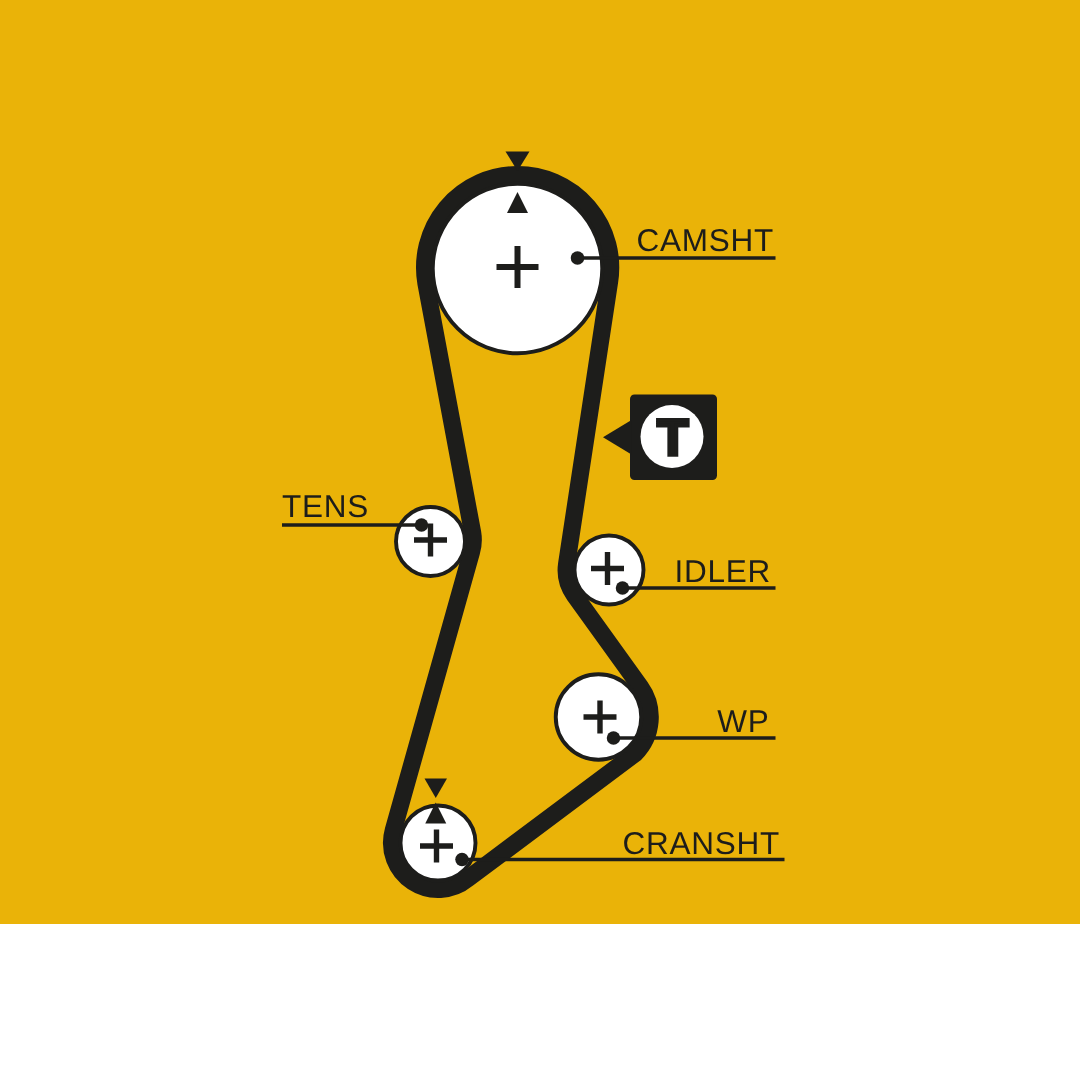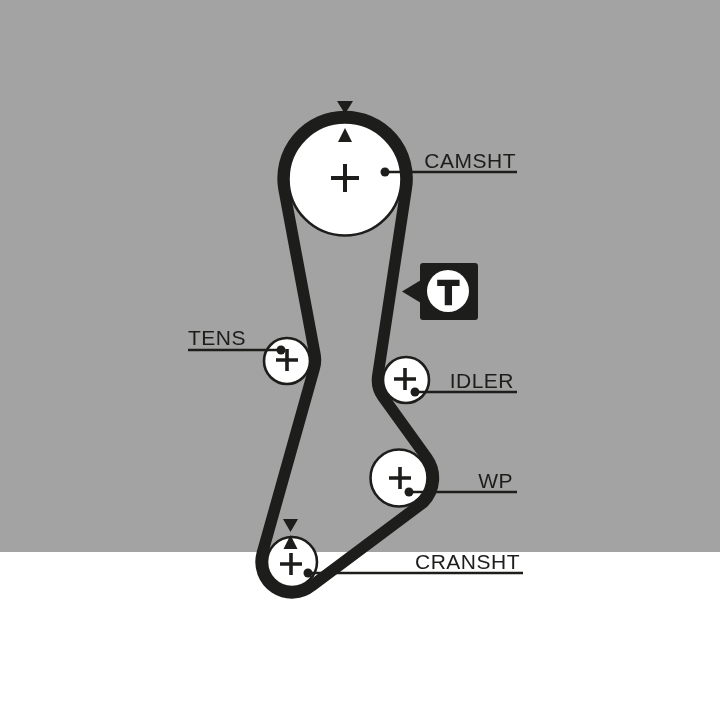--- a/index.html
+++ b/index.html
@@ -5,23 +5,23 @@
   html, body {
     margin: 0;
     padding: 0;
     width: 720px;
     height: 720px;
     background: #ffffff;
     font-family: "Liberation Sans", sans-serif;
   }
   #stage {
     width: 720px;
-    height: 552px;
+    height: 616px;
     position: relative;
-    background: #a3a3a3;
+    background: #eab308;
   }
   svg { display: block; }
   .belt {
     fill: none;
     stroke: #1d1d1b;
     stroke-width: 11.5;
     stroke-linejoin: round;
   }
   .pulley {
     fill: #ffffff;

